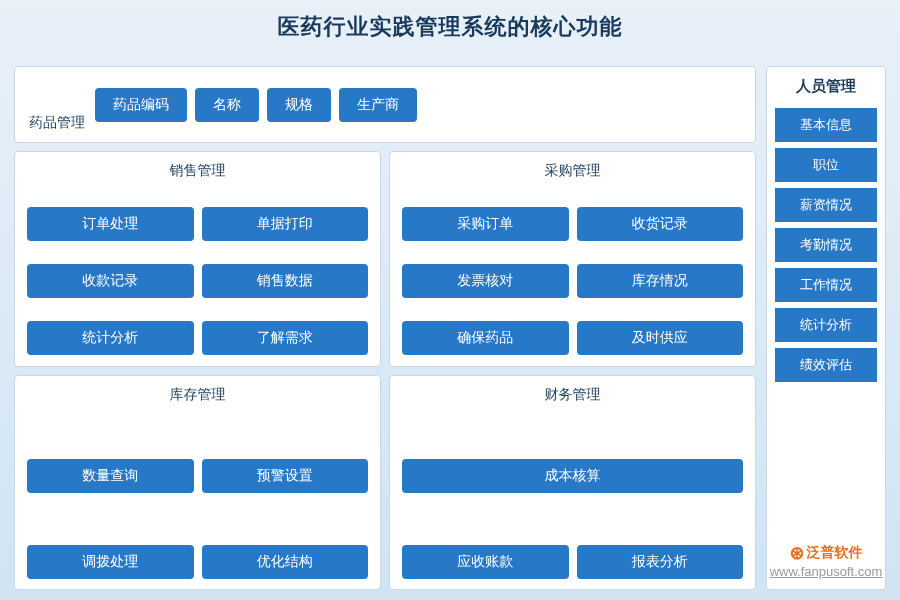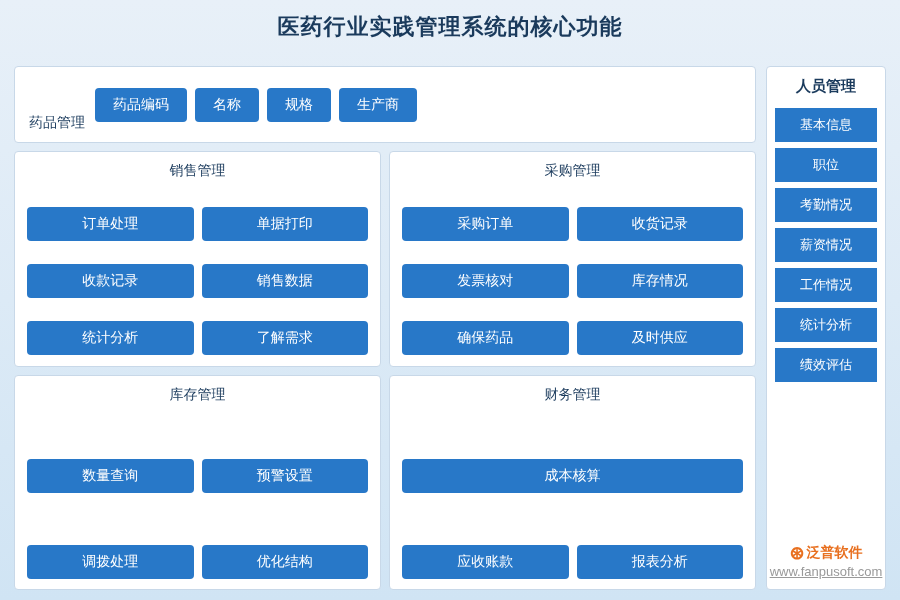--- a/index.html
+++ b/index.html
@@ -240,22 +240,22 @@
         </div>
 
       </div>
 
     </div>
 
     <div class="right-panel">
       <div class="right-panel-title">人员管理</div>
       <button class="btn-right">基本信息</button>
       <button class="btn-right">职位</button>
+      <button class="btn-right">薪资情况</button>
       <button class="btn-right">考勤情况</button>
-      <button class="btn-right">薪资情况</button>
       <button class="btn-right">工作情况</button>
       <button class="btn-right">统计分析</button>
       <button class="btn-right">绩效评估</button>
 
       <div class="logo-area">
         <div style="font-size:14px; color:#e87020; font-weight:bold; display:flex; align-items:center; gap:2px;">
           <span style="font-size:18px; color:#e87020;">⊛</span>
           <span>泛普软件</span>
         </div>
         <div style="font-size:13px; color:#999;text-decoration:underline;">www.fanpusoft.com</div>

